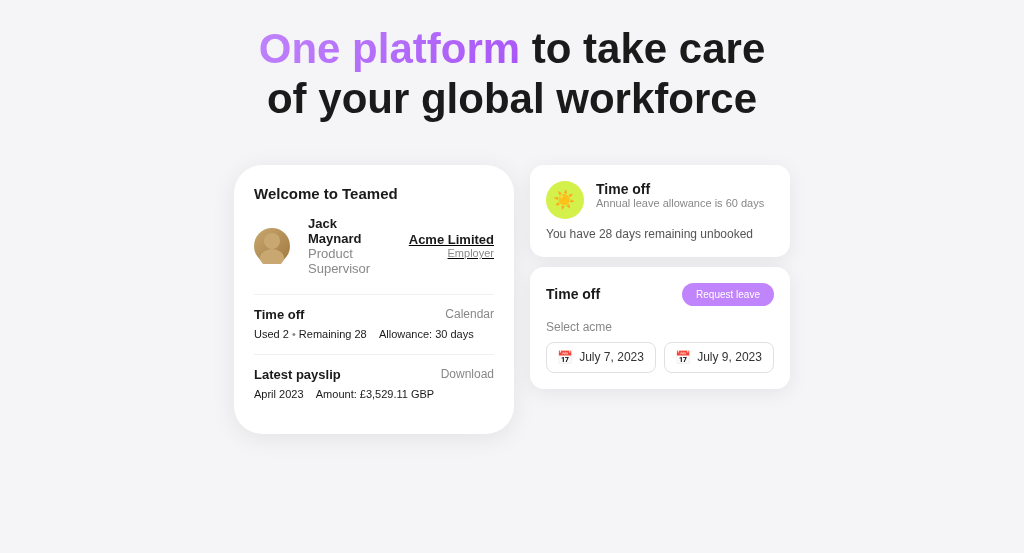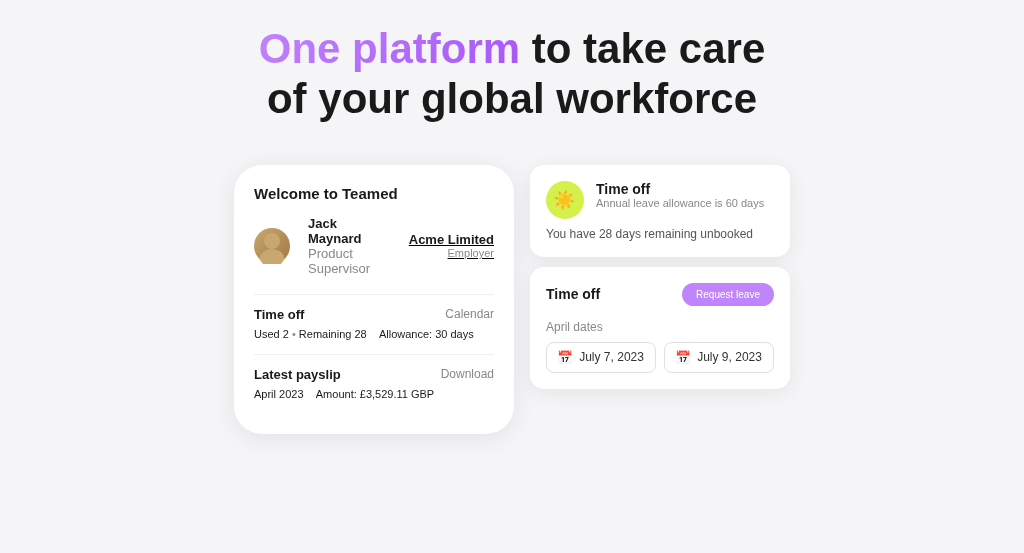--- a/index.html
+++ b/index.html
@@ -534,21 +534,21 @@
           </div>
         </div>
         <div class="time-off-remaining">You have 28 days remaining unbooked</div>
       </div>
 
       <div class="request-card">
         <div class="request-row">
           <span class="request-title">Time off</span>
           <button class="request-btn">Request leave</button>
         </div>
-        <div class="select-dates-label">April dates</div>
+        <div class="select-dates-label">Select acme</div>
         <div class="dates-row">
           <div class="date-chip">
             <span class="cal-icon">📅</span>
             <span>July 7, 2023</span>
           </div>
           <div class="date-chip">
             <span class="cal-icon">📅</span>
             <span>July 9, 2023</span>
           </div>
         </div>

